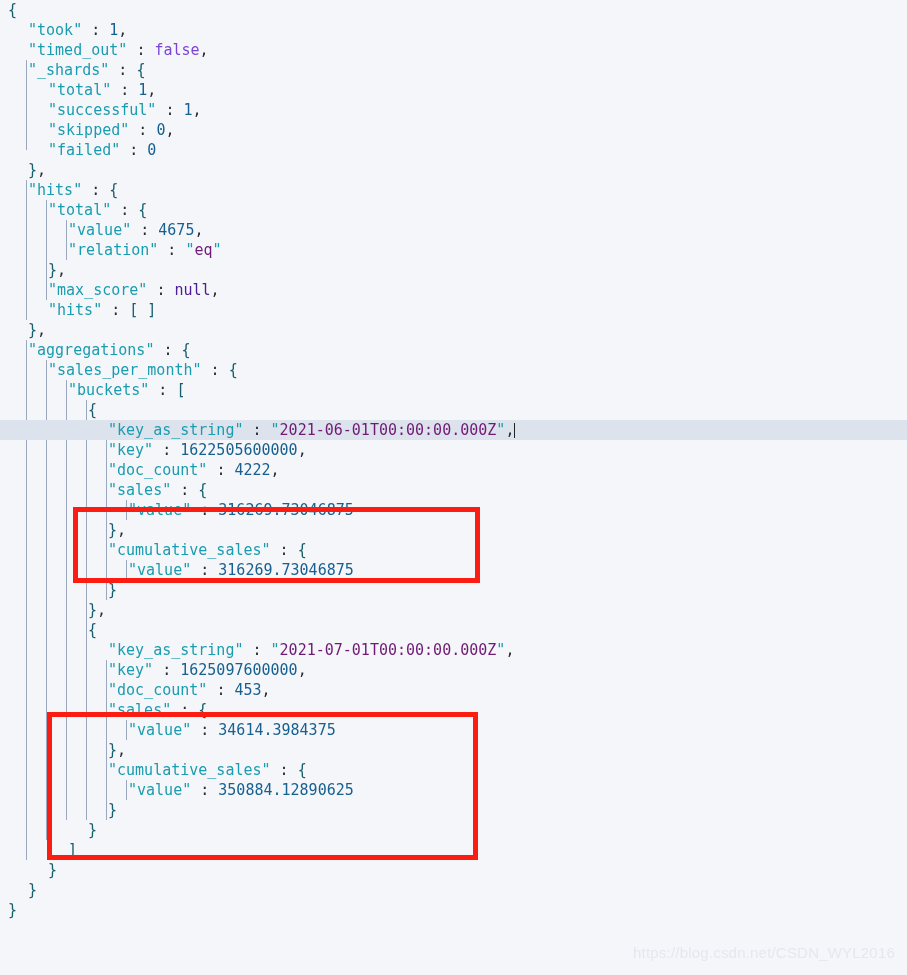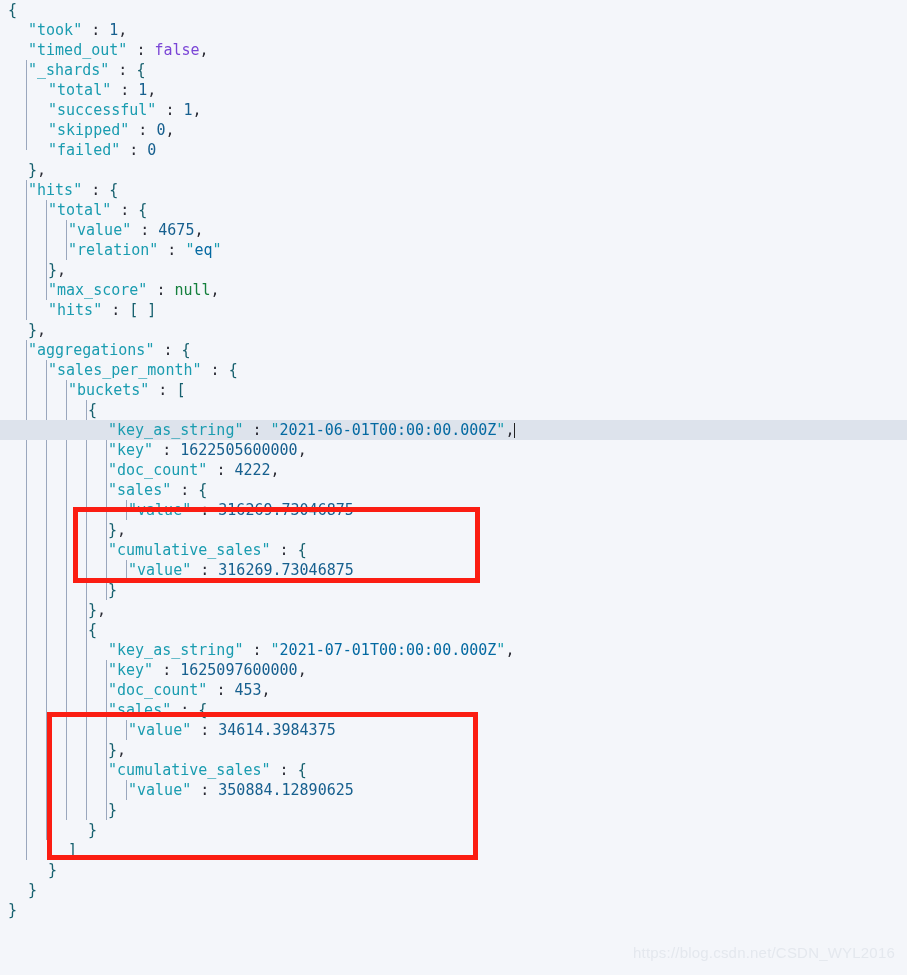--- a/index.html
+++ b/index.html
@@ -36,24 +36,24 @@
     white-space: pre;
   }
   .line.hl {
     background: #dde3ec;
   }
 
   
   .k      { color: #1a9cb0; }   
   .p      { color: #2a2a33; }   
   .n      { color: #17608f; }   
-  .s      { color: #0369a1; }   
+  .s      { color: #701a75; }   
   .sq     { color: #1a9cb0; }   
   .b      { color: #7a45d6; }   
-  .nul    { color: #15803d; margin-top: 19px; }   
+  .nul    { color: #4c1d95; margin-top: 19px; }   
   .br     { color: #16606e; }   
 
   
   .caret {
     display: inline-block;
     width: 1px;
     height: 15px;
     background: #222;
     vertical-align: -3px;
     margin-left: 0px;

